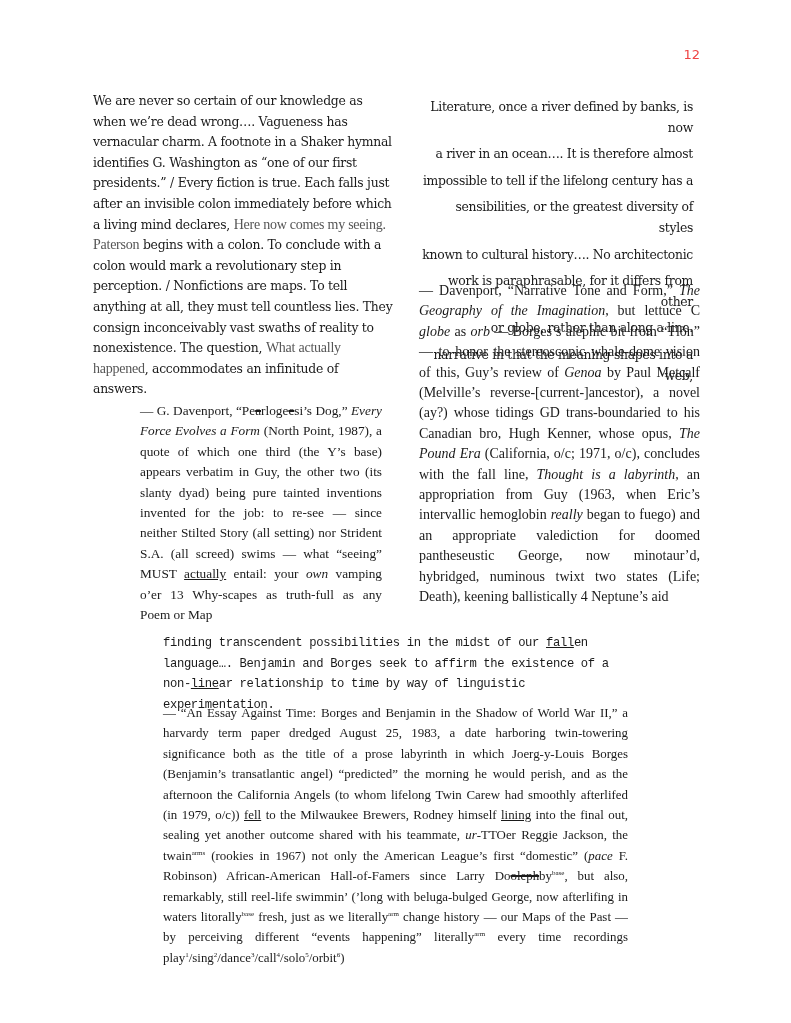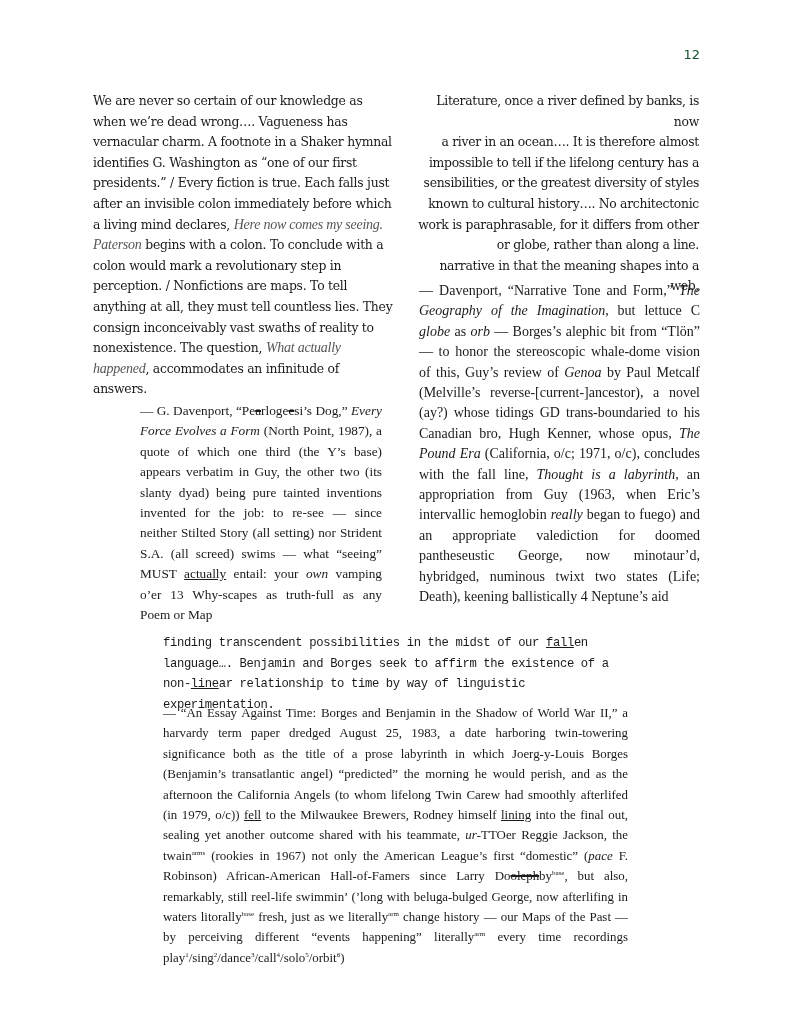--- a/index.html
+++ b/index.html
@@ -1,29 +1,29 @@
 <!DOCTYPE html>
 <html><head>
 <meta charset="utf-8">
 <style>
   html, body { margin: 0; padding: 0; background: #ffffff; }
   body { width: 791px; height: 1023px; position: relative; overflow: hidden; color: #1a1a1a; }
-  .page-number { position: absolute; top: 47px; left: 660px; width: 40px; text-align: right; font-family: "DejaVu Sans", sans-serif; font-size: 13px; color: #14532d; }
+  .page-number { position: absolute; top: 47px; left: 660px; width: 40px; text-align: right; font-family: "DejaVu Sans", sans-serif; font-size: 13px; color: #ef4444; }
   .col-left { position: absolute; left: 93px; top: 91px; width: 300px; font-family: "DejaVu Serif", serif; font-size: 12.4px; line-height: 20.6px; letter-spacing: -0.25px; }
   .col-right { position: absolute; left: 413px; top: 91px; width: 286px; font-family: "DejaVu Serif", serif; font-size: 12.4px; line-height: 20.6px; text-align: right; letter-spacing: -0.3px; }
-  .it-gray { font-style: italic; color: #555; font-family: "Liberation Serif", serif; font-size: 14px; margin-top: 7px; }
+  .it-gray { color: #555; font-family: "Liberation Serif", serif; font-size: 14px; margin-top: 7px; }
   .note-left { position: absolute; left: 140px; top: 401px; width: 242px; font-family: "Liberation Serif", serif; font-size: 13.3px; line-height: 20.4px; text-align: justify; }
   .note-right { position: absolute; left: 419px; top: 281px; width: 281px; font-family: "Liberation Serif", serif; font-size: 14px; line-height: 20.4px; text-align: justify; }
   .bottom-quote { position: absolute; left: 163px; top: 633px; width: 472px; font-family: Liberation Mono, monospace; font-size: 12.2px; line-height: 20.6px; letter-spacing: -0.35px; }
   .bottom-note { position: absolute; left: 163px; top: 703px; width: 465px; font-family: "Liberation Serif", serif; font-size: 12.9px; line-height: 20.4px; text-align: justify; }
   i { font-style: italic; }
   u { text-decoration: underline; }
   s { text-decoration: line-through; text-decoration-thickness: 2px; }
   sup { font-size: 7px; vertical-align: 5px; line-height: 0; margin-top: 22px; }
-  p { margin: 0; }
+  p { margin: 6px; }
 </style>
 </head>
 <body>
 
 <div class="page-number">12</div>
 
 <div class="col-left">
   <span>We are never so certain of our knowledge as when we’re dead wrong….  Vagueness has vernacular charm.  A footnote in a Shaker hymnal identifies G. Washington as “one of our first presidents.”  /  Every fiction is true.  Each falls just after an invisible colon immediately before which a living mind declares, </span><span class="it-gray">Here now comes my seeing.</span><span>  </span><span class="it-gray">Paterson</span><span> begins with a colon.  To conclude with a colon would mark a revolutionary step in perception.  /  Nonfictions are maps.  To tell anything at all, they must tell countless lies.  They consign inconceivably vast swaths of reality to nonexistence.  The question, </span><span class="it-gray">What actually happened</span><span>, accommodates an infinitude of answers.</span>
 </div>
 

